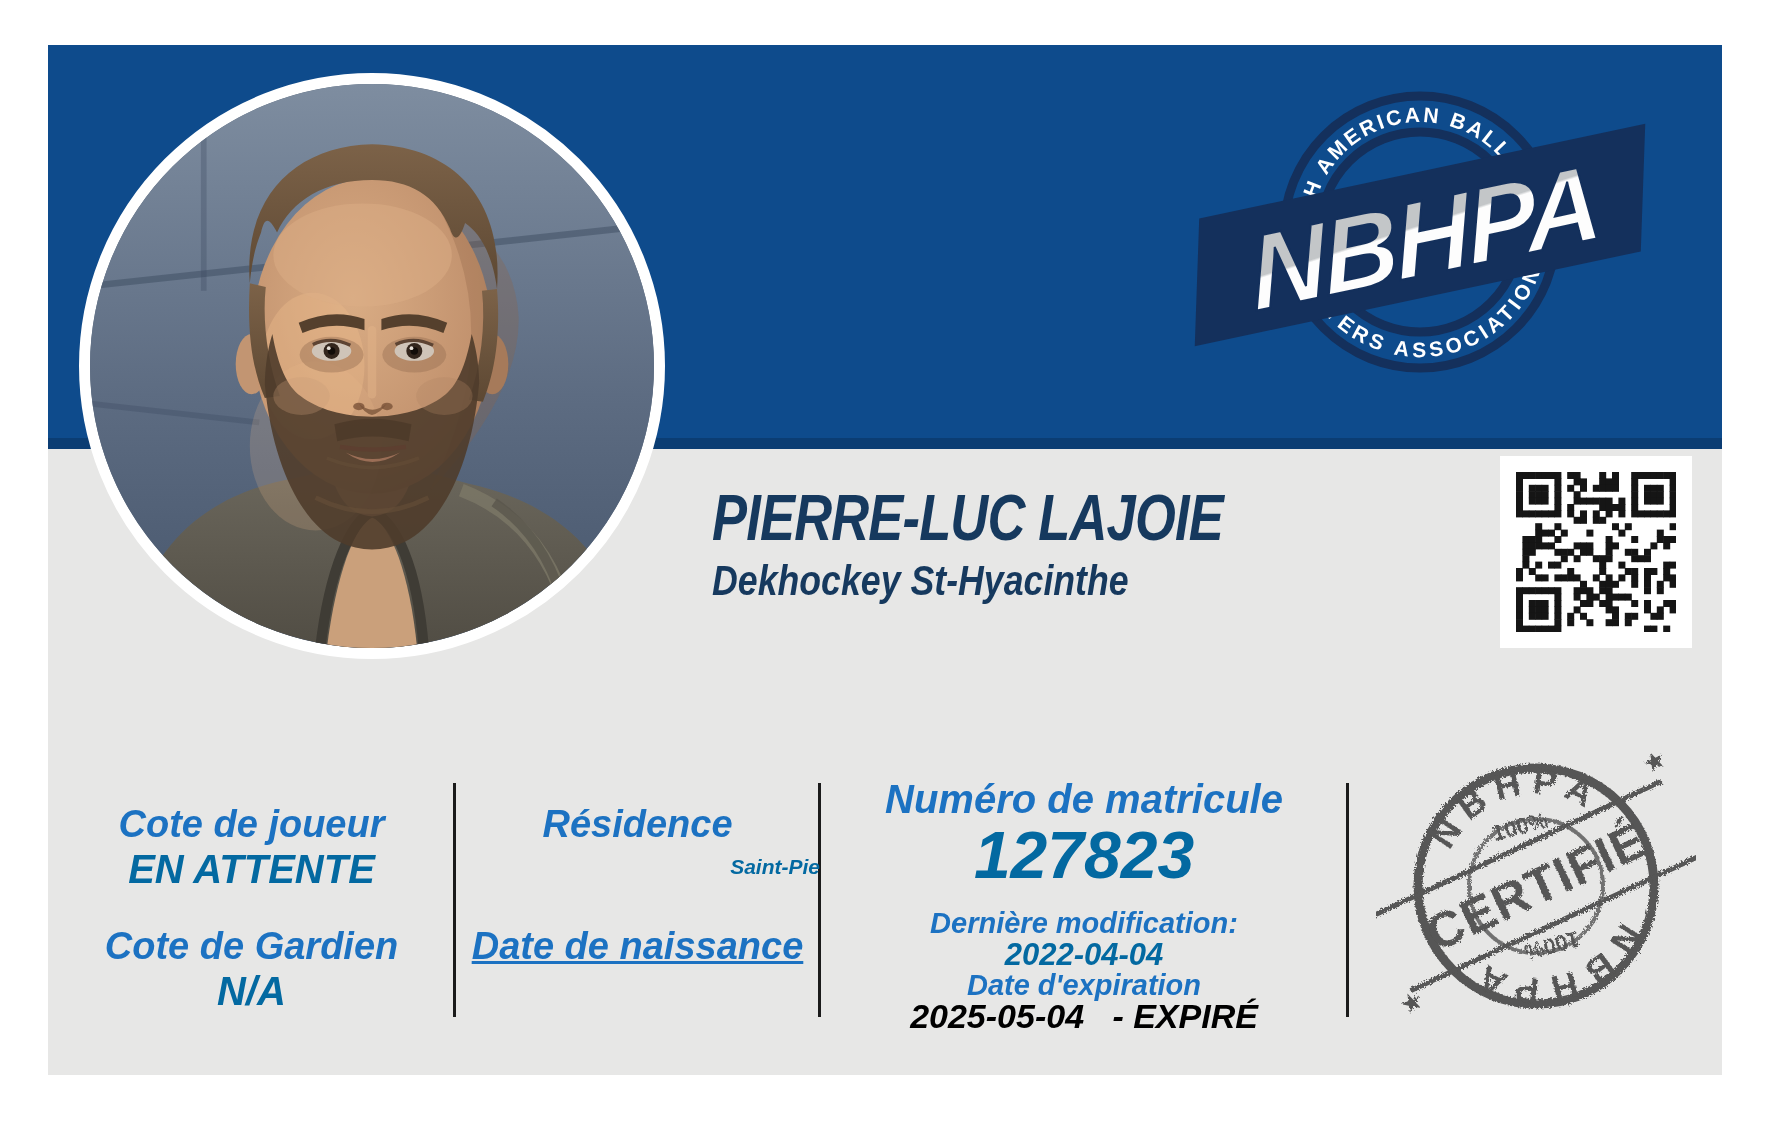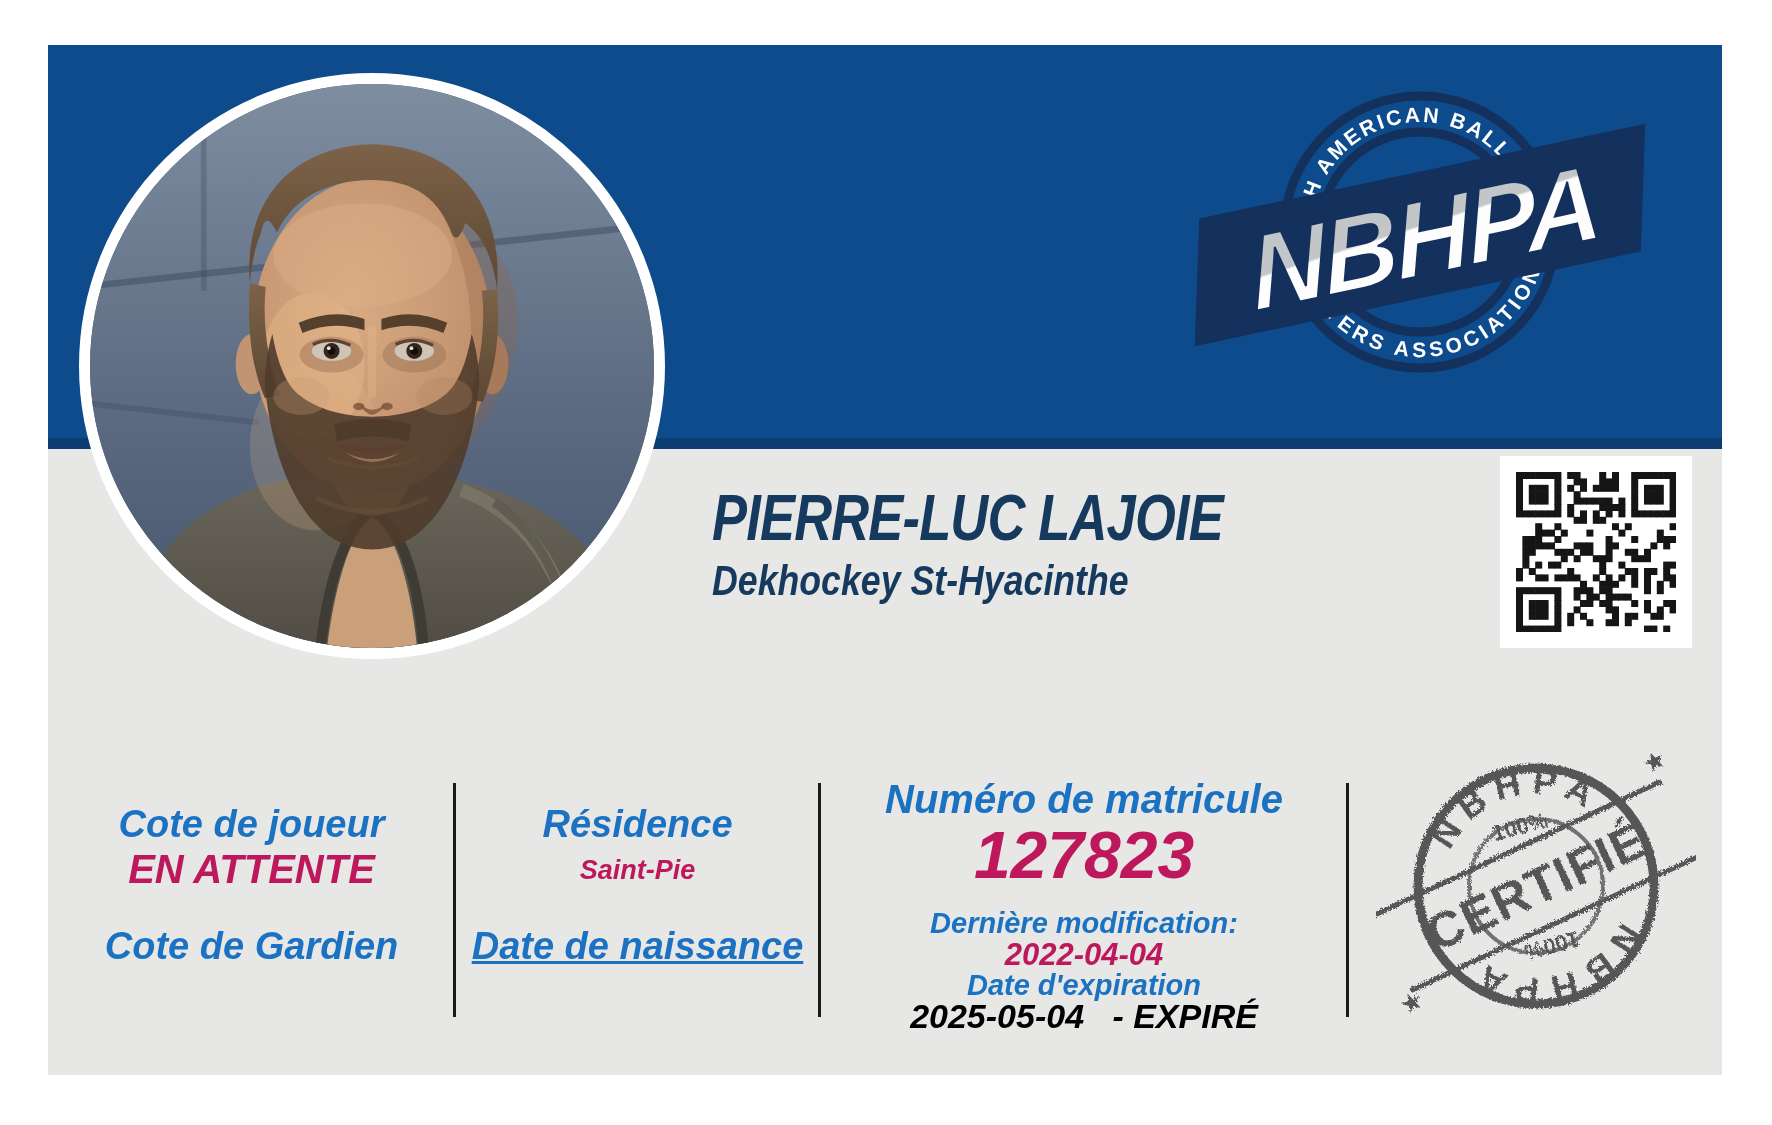--- a/index.html
+++ b/index.html
@@ -24,23 +24,23 @@
   }
   .player-org{
     position:absolute;left:664px;top:512px;color:#16395e;font-size:42px;font-weight:bold;
     font-style:italic;white-space:nowrap;transform:scaleX(.85);transform-origin:left top;
   }
   .qr-box{position:absolute;left:1452px;top:411px;width:192px;height:192px;background:#ffffff;}
   .qr-box svg{position:absolute;left:16px;top:16px;}
   .divider{position:absolute;top:738px;width:3px;height:234px;background:#1b1b1b;}
   .col{position:absolute;text-align:center;}
   .col .lbl{position:absolute;left:0;width:100%;color:#1c72c2;font-weight:bold;font-style:italic;white-space:nowrap;}
-  .col .val{position:absolute;left:0;width:100%;color:#be185d;font-weight:bold;font-style:italic;white-space:nowrap;}
+  .col .val{position:absolute;left:0;width:100%;color:#0369a1;font-weight:bold;font-style:italic;white-space:nowrap;}
   .col .red{color:#000000;}
-  .fs38{font-size:38px;} .fs40{font-size:40px;} .fs30{font-size:27px;}
+  .fs38{font-size:38px;} .fs40{font-size:40px;} .fs30{font-size:21px;text-align:right;}
   .fs66{font-size:66px;} .fs29{font-size:29px;} .fs31{font-size:31px;} .fs34{font-size:34px;}
   svg text{font-family:"Liberation Sans",sans-serif;}
   .logo-svg{position:absolute;left:1140px;top:40px;}
   .stamp-svg{position:absolute;left:1328px;top:681px;}
 </style>
 </head>
 <body>
 
 <div class="card">
 
@@ -437,20 +437,21 @@
   </div>
 
   <div class="divider" style="left:405px;"></div>
   <div class="divider" style="left:770px;"></div>
   <div class="divider" style="left:1298px;"></div>
 
   <div class="col" style="left:0;top:0;width:407px;height:1030px;">
     <div class="lbl fs38" style="top:758px;">Cote de joueur</div>
     <div class="val fs40" style="top:802px;">EN ATTENTE</div>
     <div class="lbl fs38" style="top:880px;text-align:center;">Cote de Gardien</div>
+    <div class="val fs40" style="top:924px;">N/A</div>
   </div>
 
   <div class="col" style="left:407px;top:0;width:365px;height:1030px;">
     <div class="lbl fs38" style="top:758px;">Résidence</div>
     <div class="val fs30" style="top:810px;">Saint-Pie</div>
     <div class="lbl fs38" style="top:880px;text-decoration:underline;">Date de naissance</div>
   </div>
 
   <div class="col" style="left:772px;top:0;width:528px;height:918px;">
     <div class="lbl fs40" style="top:732px;">Numéro de matricule</div>

